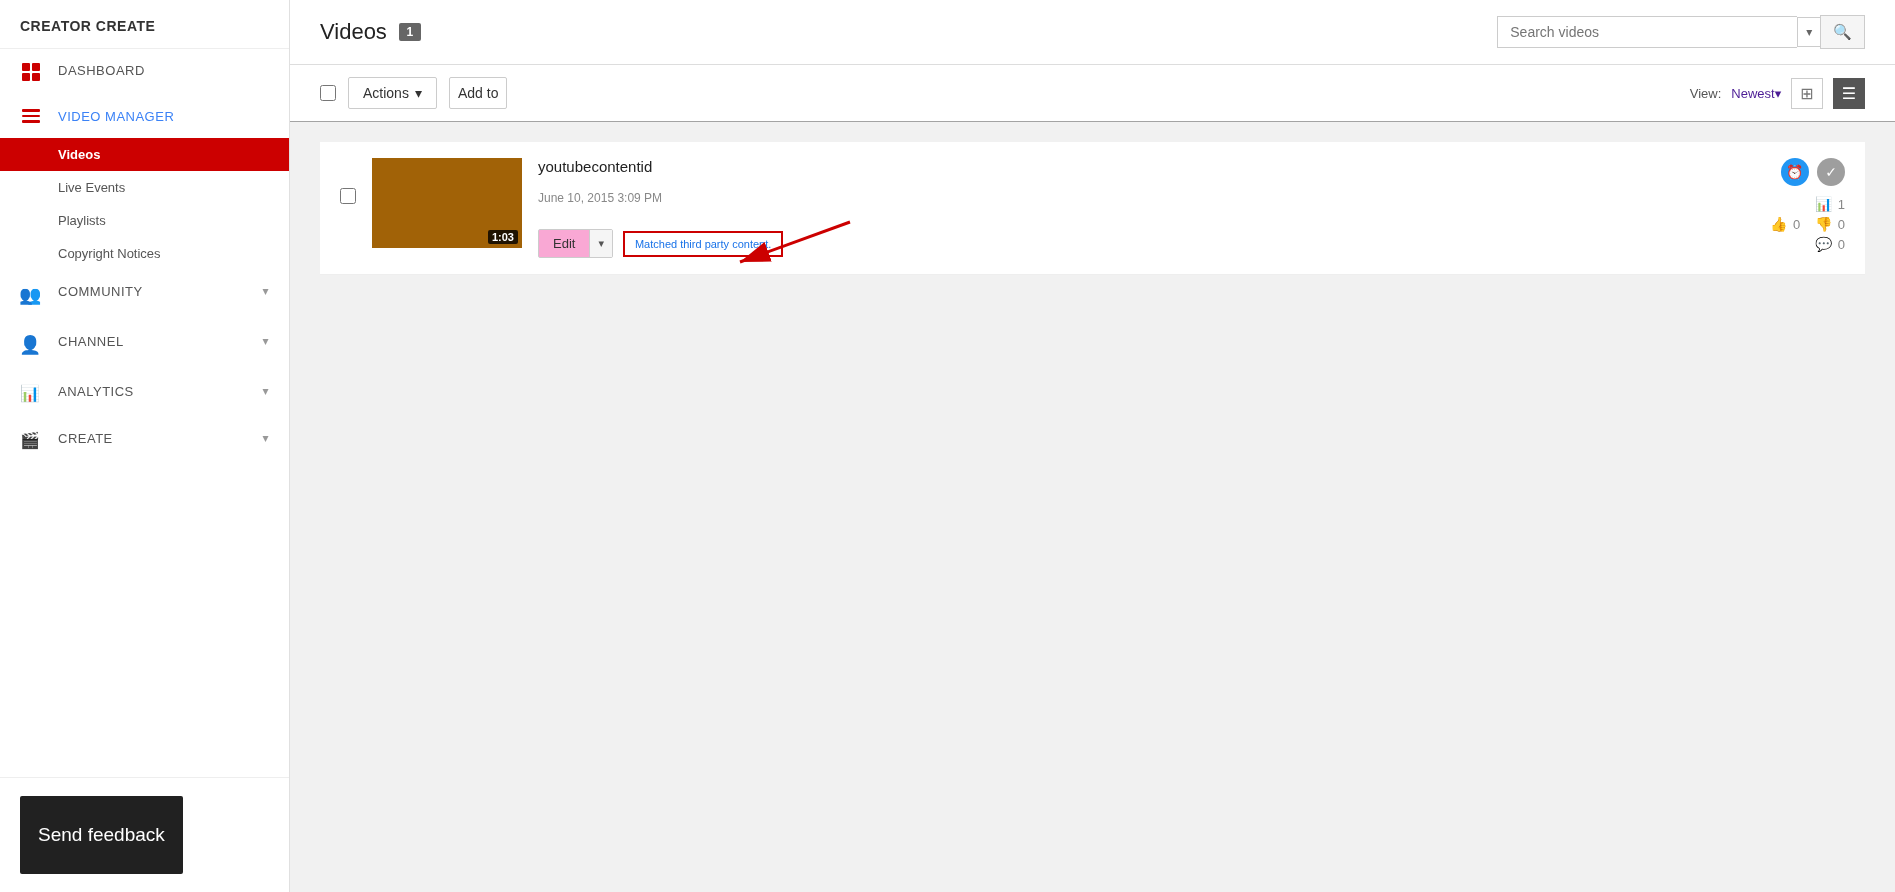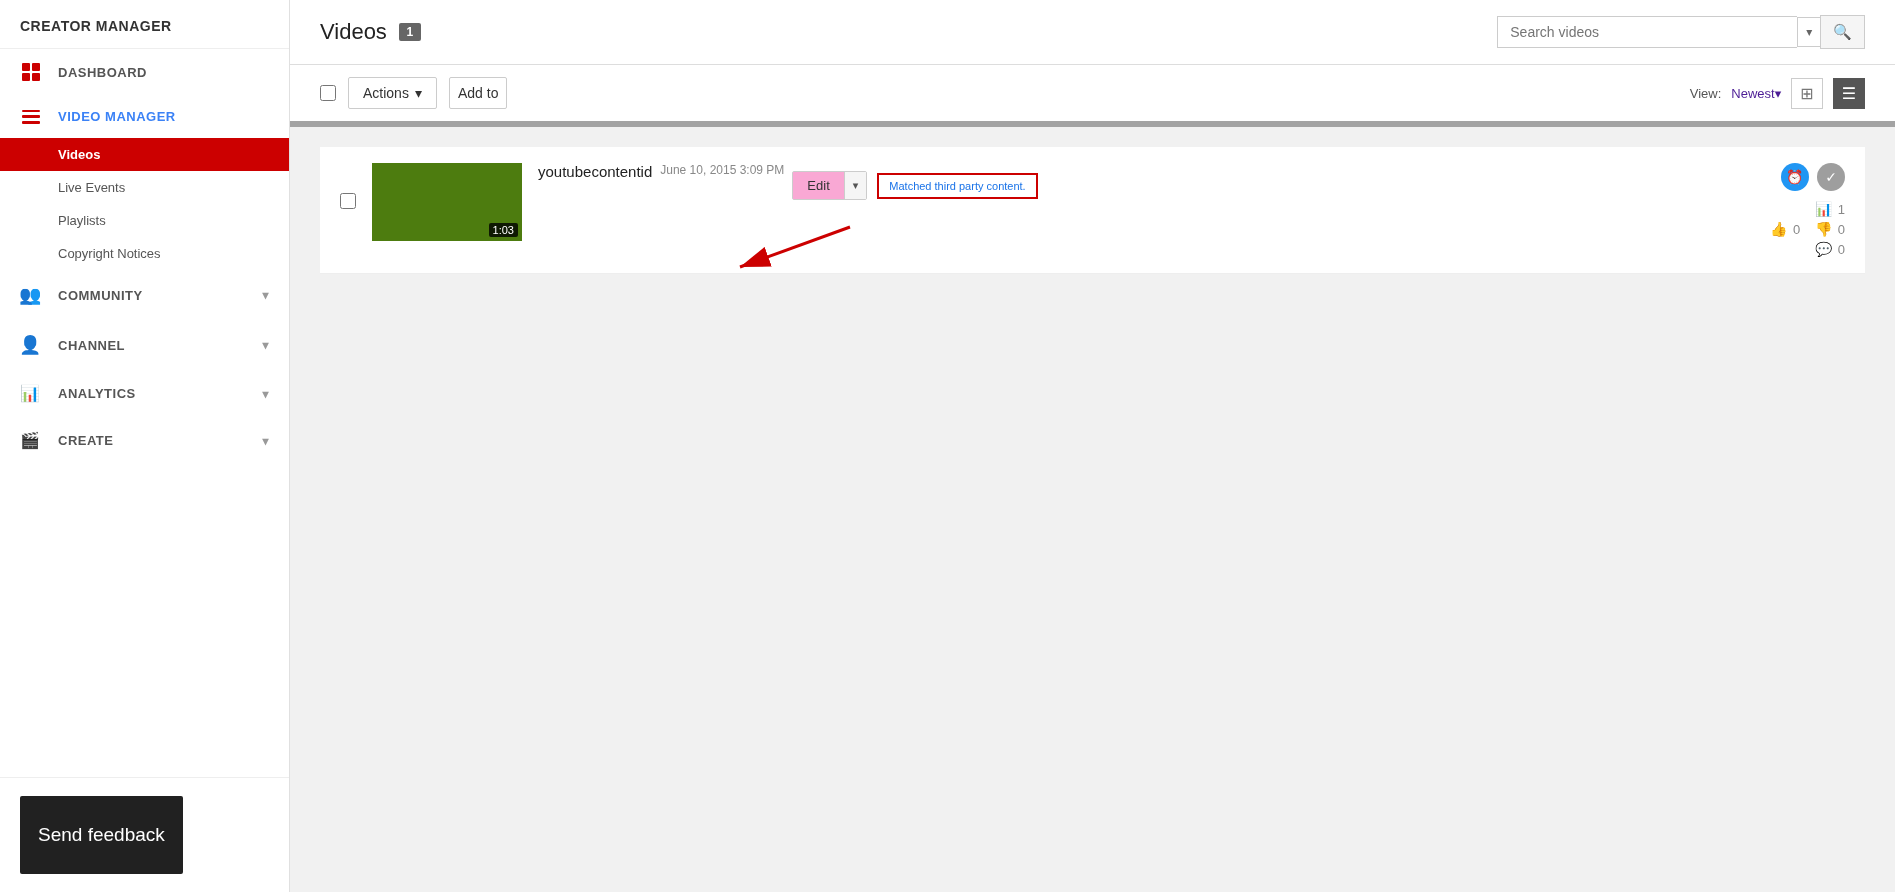--- a/index.html
+++ b/index.html
@@ -19,26 +19,26 @@
     .sidebar-brand {
       padding: 18px 20px 14px 20px;
       font-size: 14px;
       font-weight: bold;
       color: #333;
       letter-spacing: 0.5px;
       border-bottom: 1px solid #eee;
     }
     .sidebar-nav-item {
       display: flex;
-      align-items: center;
+      align-items: flex-start;
       padding: 14px 20px;
       cursor: pointer;
       color: #555;
       font-size: 13px;
-      font-weight: bold;
+      font-weight: normal;
       letter-spacing: 0.5px;
       text-transform: uppercase;
     }
     .sidebar-nav-item .nav-icon {
       margin-right: 16px;
       width: 22px;
       display: flex;
       align-items: center;
       justify-content: center;
       color: #555;
@@ -153,21 +153,21 @@
       color: #555;
     }
 
     
     .toolbar {
       background: #fff;
       padding: 12px 30px;
       display: flex;
       align-items: center;
       justify-content: space-between;
-      border-bottom: 6px solid #a3a3a3;
+      border-bottom: 1px solid #a3a3a3;
     }
     .toolbar-left {
       display: flex;
       align-items: center;
       gap: 12px;
     }
     .toolbar-checkbox {
       width: 16px;
       height: 16px;
       cursor: pointer;
@@ -238,40 +238,41 @@
     }
     .row-checkbox {
       margin-top: 30px;
       width: 16px;
       height: 16px;
       cursor: pointer;
     }
     .video-thumb {
       width: 150px;
       min-width: 150px;
-      height: 78px;
-      background: #4d7c0f;
+      height: 90px;
+      background: #a16207;
       position: relative;
       cursor: pointer;
+      font-weight: bold;
     }
     .video-duration {
       position: absolute;
       bottom: 4px;
       right: 4px;
       background: rgba(0,0,0,0.8);
       color: #fff;
       font-size: 11px;
       padding: 1px 4px;
       border-radius: 2px;
     }
     .video-info {
       flex: 1;
       display: flex;
-      flex-direction: row;
-      gap: 8px;
+      flex-direction: column;
+      gap: 16px;
     }
     .video-title {
       font-size: 15px;
       color: #222;
       font-weight: 500;
     }
     .video-date {
       font-size: 12px;
       color: #888;
     }
@@ -405,21 +406,21 @@
       font-size: 16px;
     }
     .create-icon {
       font-size: 16px;
     }
   </style>
 </head>
 <body>
 
 <div id="sidebar">
-  <div class="sidebar-brand">CREATOR MANAGER</div>
+  <div class="sidebar-brand">CREATOR CREATE</div>
 
   <div class="sidebar-nav-item">
     <span class="nav-icon">
       <div class="dashboard-icon">
           <span></span>
           <span></span>
           <span></span>
           <span></span>
         </div>
     </span>

